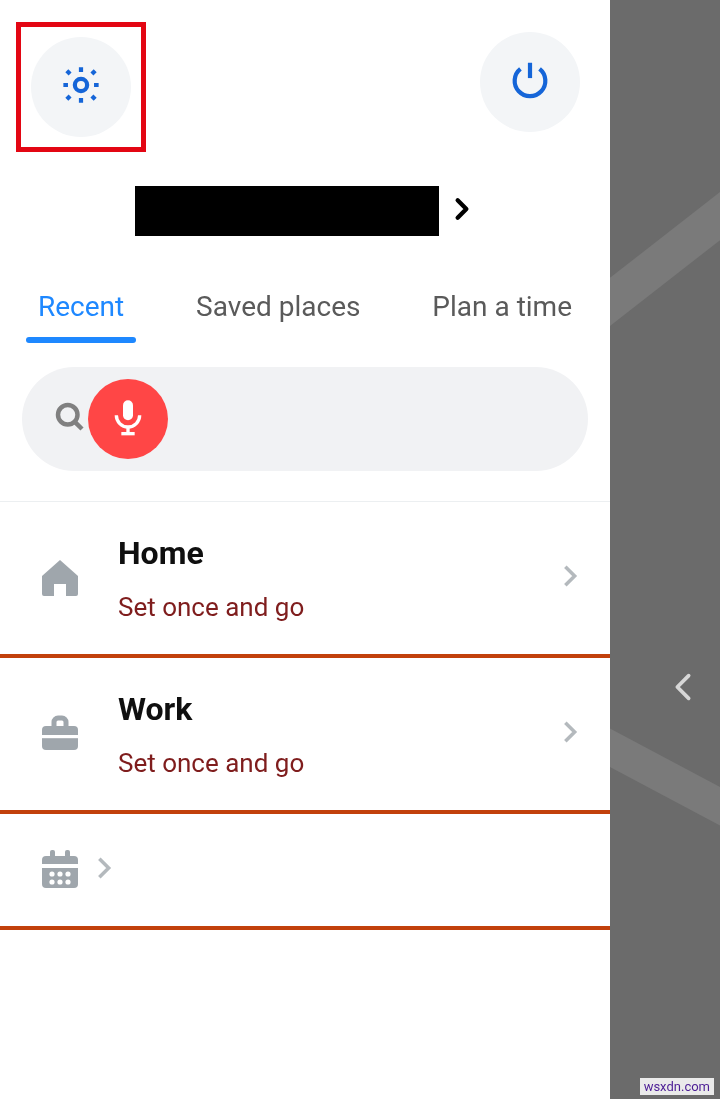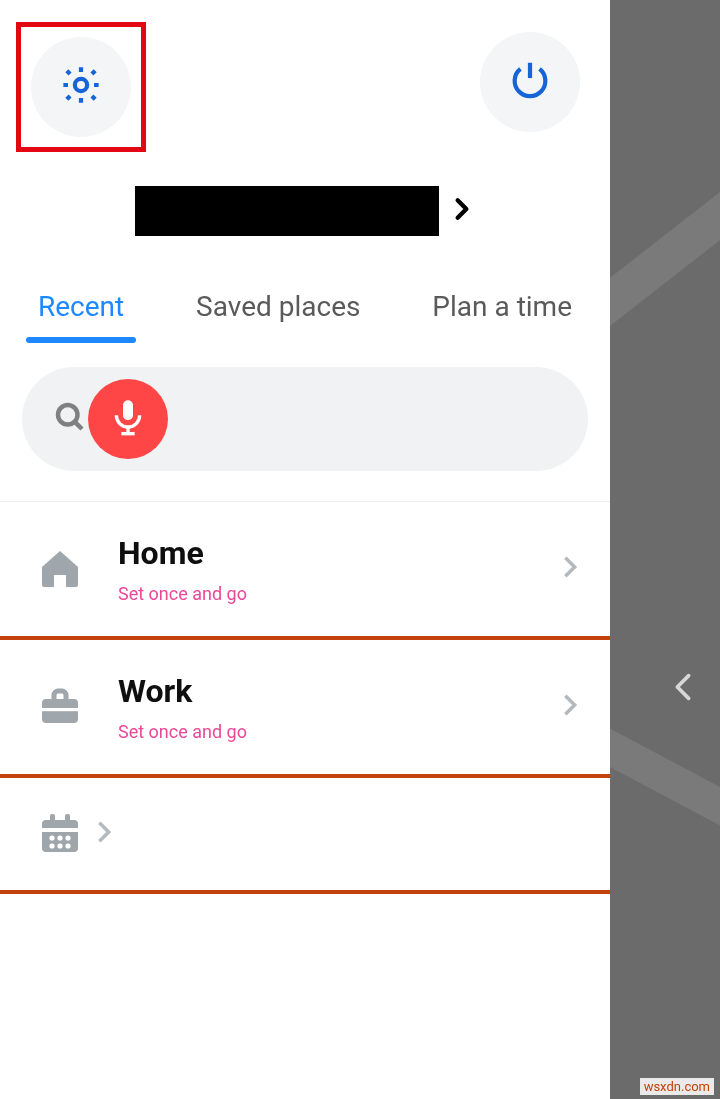--- a/index.html
+++ b/index.html
@@ -47,25 +47,25 @@
   .voice-btn svg { width:40px; height:40px; fill:#fff; }
 
   
   .list { margin-top:30px; }
   .list-item { display:flex; align-items:center; padding:32px 26px 32px 30px; border-top:1px solid #eceff1; border-bottom:4px solid #c2410c; cursor:pointer; }
   .list-item + .list-item { border-top:none; }
   .li-icon { width:60px; display:flex; justify-content:center; color:#9fa6ac; }
   .li-icon svg { width:48px; height:48px; fill:#9fa6ac; }
   .li-text { flex:1; margin-left:28px; }
   .li-title { font-size:32px; font-weight:700; color:#0f0f0f; }
-  .li-sub { font-size:18px; color:#ec4899; margin-top:11px; }
+  .li-sub { font-size:26px; color:#7f1d1d; margin-top:20px; }
   .li-chevron svg { width:28px; height:28px; stroke:#b4b9bd; fill:none; stroke-width:3; }
 
   
-  .watermark { position:absolute; right:6px; bottom:4px; font-size:13px; color:#c2410c; background:#eaeaea; padding:1px 4px; }
+  .watermark { position:absolute; right:6px; bottom:4px; font-size:13px; color:#4c1d95; background:#eaeaea; padding:1px 4px; }
 </style>
 </head>
 <body>
 
 <div class="panel">
 
   <div class="header-row">
     <div class="highlight-box">
       <div class="circle-btn">
         <span>

